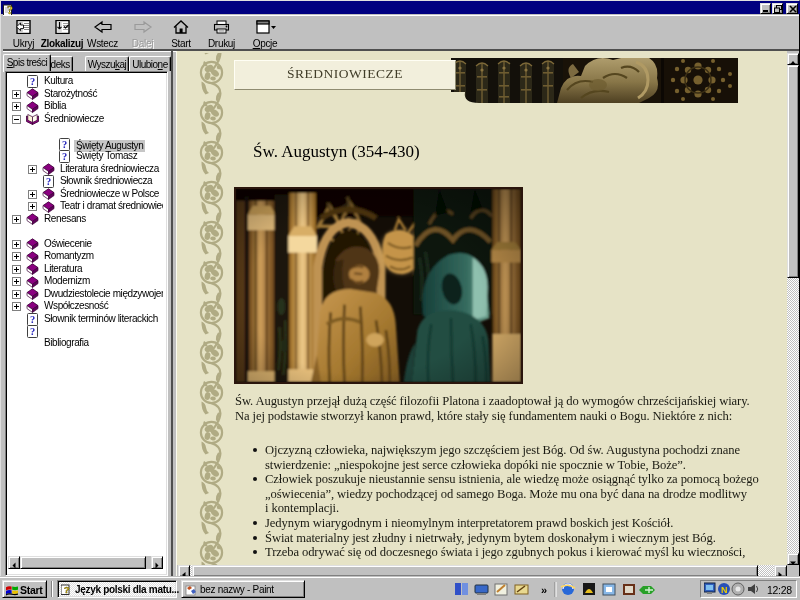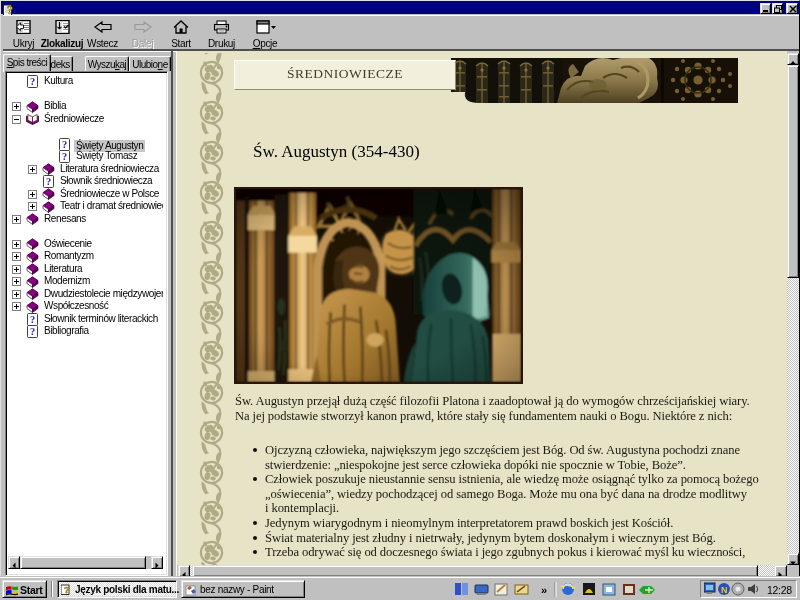--- a/index.html
+++ b/index.html
@@ -124,20 +124,33 @@
 
   <div class="abs bevel-in" id="treebox" style="left:4px;top:70px;width:163px;height:505px;background:#fff;">
     <div class="abs" id="treerows" style="left:2px;top:2px;width:155px;height:482px;overflow:hidden;font-size:10px;letter-spacing:-0.4px;color:#000;">
       <div class="abs" style="left:0;top:1.25px;width:260px;height:12.5px;">
           <span class="abs" style="left:19px;top:-0.25px;"><svg width="11" height="13" viewBox="0 0 11 13">
               <rect x="0.5" y="0.5" width="10" height="12" rx="1" fill="#fff" stroke="#404040" stroke-width="1"></rect>
               <text x="5.5" y="10" font-size="10.5" font-weight="bold" fill="#2222bb" text-anchor="middle" font-family="Liberation Serif">?</text>
             </svg></span>
           <span class="abs" style="left:34px;top:0;height:12.5px;line-height:12.5px;white-space:nowrap;padding:0 2px;">Kultura</span>
         </div>
+      <div class="abs" style="left:0;top:13.75px;width:260px;height:12.5px;">
+          <span class="abs" style="left:4px;top:1.75px;width:9px;height:9px;"><svg width="9" height="9" viewBox="0 0 9 9">
+              <rect x="0.5" y="0.5" width="8" height="8" fill="#fff" stroke="#808080" stroke-width="1"></rect>
+              <path d="M2 4.5 h5" stroke="#000" stroke-width="1"></path>
+              <path d="M4.5 2 v5" stroke="#000" stroke-width="1"></path>
+            </svg></span>
+          <span class="abs" style="left:17px;top:0.25px;"><svg width="15" height="12" viewBox="0 0 15 12">
+              <path d="M2 4.6 L7.5 0.8 L13 4.6 L7.5 8.4 Z" fill="#8a0080" stroke="#3a0035" stroke-width="0.8"></path>
+              <path d="M2 4.6 L7.5 8.4 L7.5 11.4 L2 7.6 Z" fill="#ffffff" stroke="#3a0035" stroke-width="0.7"></path>
+              <path d="M13 4.6 L7.5 8.4 L7.5 11.4 L13 7.6 Z" fill="#60005a" stroke="#3a0035" stroke-width="0.7"></path>
+            </svg></span>
+          <span class="abs" style="left:34px;top:0;height:12.5px;line-height:12.5px;white-space:nowrap;padding:0 2px;">Starożytność</span>
+        </div>
       <div class="abs" style="left:0;top:26.25px;width:260px;height:12.5px;">
           <span class="abs" style="left:4px;top:1.75px;width:9px;height:9px;"><svg width="9" height="9" viewBox="0 0 9 9">
               <rect x="0.5" y="0.5" width="8" height="8" fill="#fff" stroke="#808080" stroke-width="1"></rect>
               <path d="M2 4.5 h5" stroke="#000" stroke-width="1"></path>
               <path d="M4.5 2 v5" stroke="#000" stroke-width="1"></path>
             </svg></span>
           <span class="abs" style="left:17px;top:0.25px;"><svg width="15" height="12" viewBox="0 0 15 12">
               <path d="M2 4.6 L7.5 0.8 L13 4.6 L7.5 8.4 Z" fill="#8a0080" stroke="#3a0035" stroke-width="0.8"></path>
               <path d="M2 4.6 L7.5 8.4 L7.5 11.4 L2 7.6 Z" fill="#ffffff" stroke="#3a0035" stroke-width="0.7"></path>
               <path d="M13 4.6 L7.5 8.4 L7.5 11.4 L13 7.6 Z" fill="#60005a" stroke="#3a0035" stroke-width="0.7"></path>
@@ -313,21 +326,21 @@
               <rect x="0.5" y="0.5" width="10" height="12" rx="1" fill="#fff" stroke="#404040" stroke-width="1"></rect>
               <text x="5.5" y="10" font-size="10.5" font-weight="bold" fill="#2222bb" text-anchor="middle" font-family="Liberation Serif">?</text>
             </svg></span>
           <span class="abs" style="left:34px;top:0;height:12.5px;line-height:12.5px;white-space:nowrap;padding:0 2px;">Słownik terminów literackich</span>
         </div>
       <div class="abs" style="left:0;top:251.25px;width:260px;height:12.5px;">
           <span class="abs" style="left:19px;top:-0.25px;"><svg width="11" height="13" viewBox="0 0 11 13">
               <rect x="0.5" y="0.5" width="10" height="12" rx="1" fill="#fff" stroke="#404040" stroke-width="1"></rect>
               <text x="5.5" y="10" font-size="10.5" font-weight="bold" fill="#2222bb" text-anchor="middle" font-family="Liberation Serif">?</text>
             </svg></span>
-          <span class="abs" style="left:34px;top:0;height:12.5px;line-height:12.5px;white-space:nowrap;padding:0 2px;">Bibliografia</span>
+          <span class="abs" style="left:34px;top:12px;height:12.5px;line-height:12.5px;white-space:nowrap;padding:0 2px;">Bibliografia</span>
         </div>
     </div>
 
     <div class="abs" id="thscroll" style="left:2px;top:484px;width:155px;height:13px;background:#c0c0c0;">
       <div class="abs bevel-btn" style="left:0;top:0;width:12px;height:13px;background:#c0c0c0;"><svg width="10" height="11" viewBox="0 0 10 11">
             <path d="M6.5 2.5 L3.5 5.5 L6.5 8.5 Z" fill="#000"></path>
           </svg></div>
       <div class="abs bevel-btn" style="left:12px;top:0;width:126px;height:13px;background:#c0c0c0;"></div>
       <div class="abs bevel-btn" style="left:143px;top:0;width:12px;height:13px;background:#c0c0c0;"><svg width="10" height="11" viewBox="0 0 10 11">
             <path d="M3.5 2.5 L6.5 5.5 L3.5 8.5 Z" fill="#000"></path>

